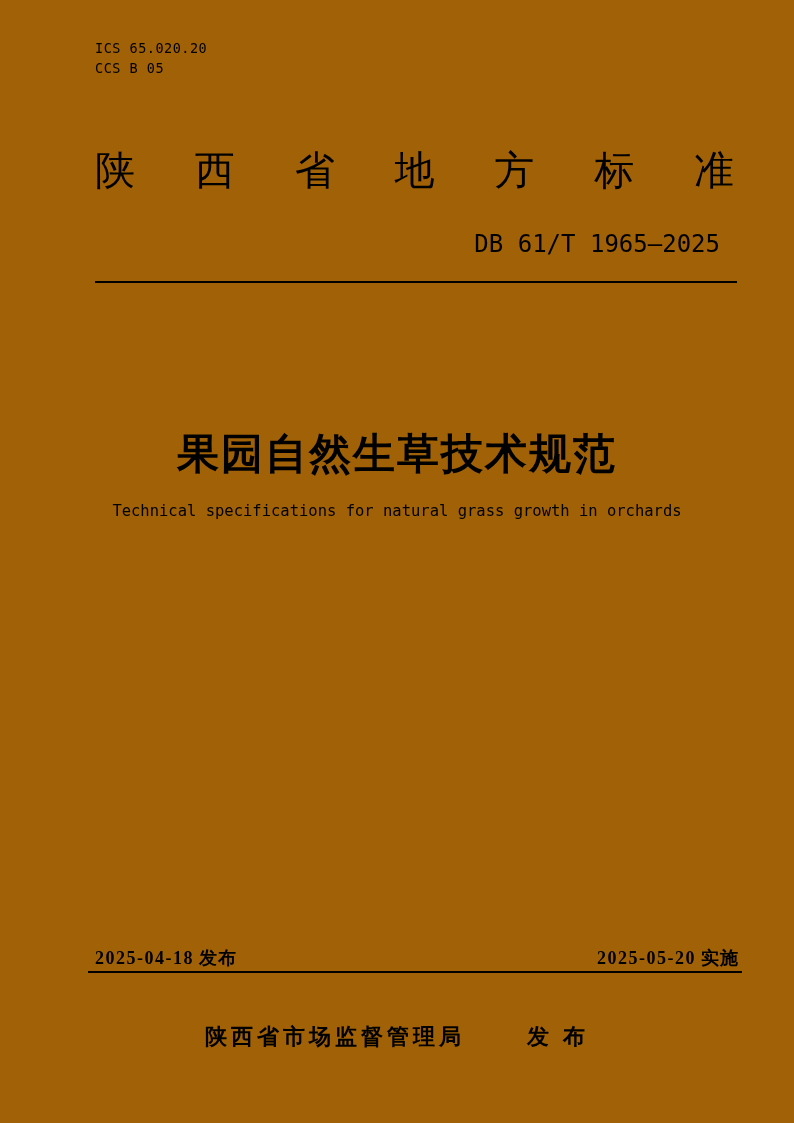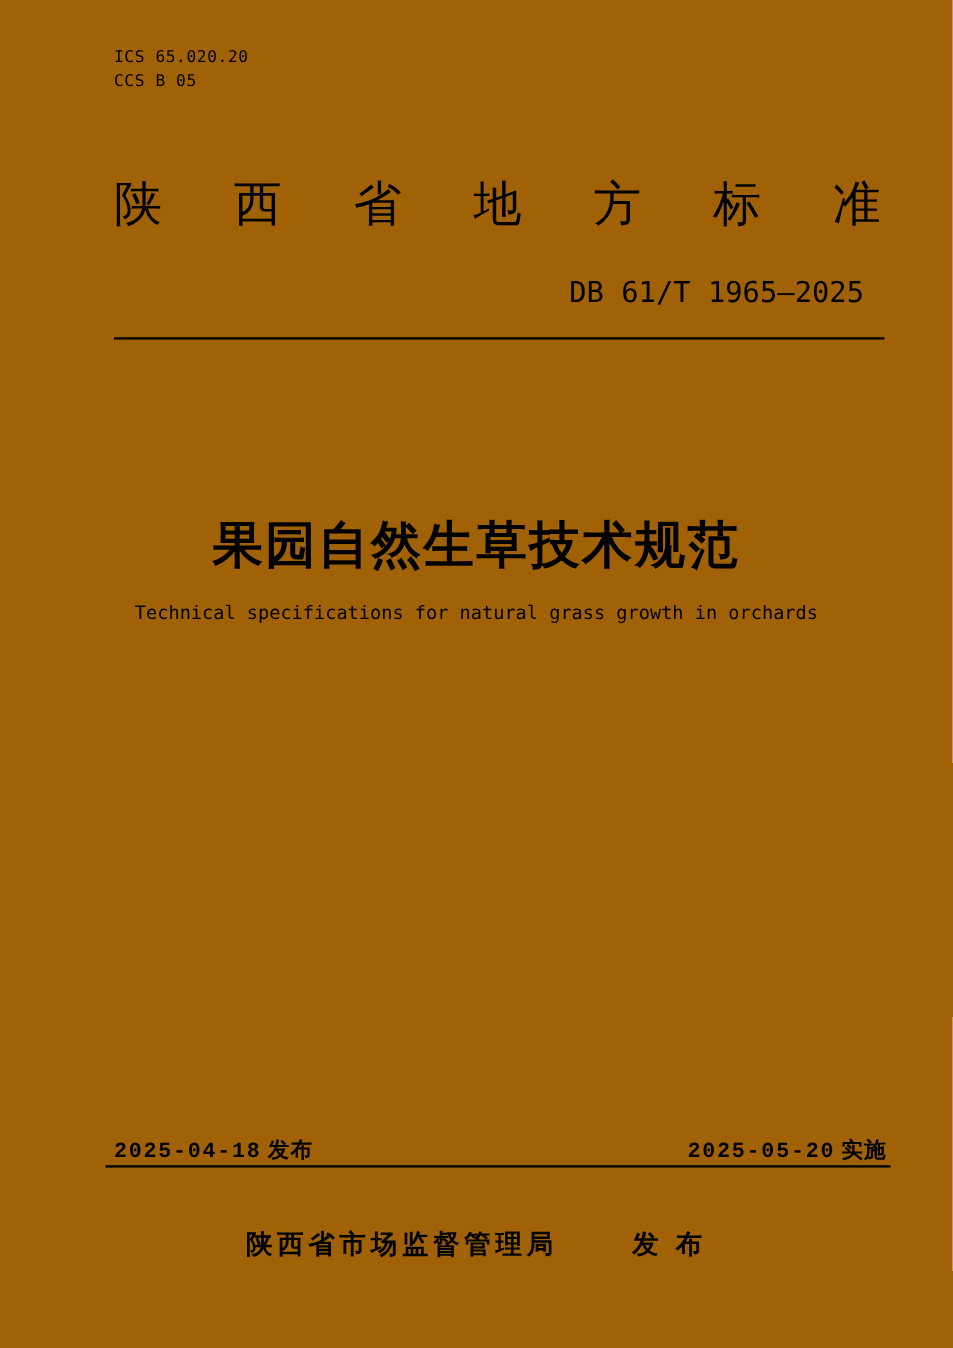--- a/index.html
+++ b/index.html
@@ -109,21 +109,21 @@
     left: 95px;
     right: 55px;
     top: 946px;
     display: flex;
     justify-content: space-between;
     font-size: 18px;
     font-weight: 600;
   }
   .date-item { display: inline-flex; align-items: baseline; gap: 5px; }
   .date-value {
-    font-family: Liberation Mono, monospace;
+    font-family: Liberation Serif, serif;
     font-weight: bold;
     letter-spacing: 1.5px;
   }
   .date-label { letter-spacing: 1px; }
 
   .rule-bottom {
     position: absolute;
     left: 88px;
     right: 52px;
     top: 971px;

